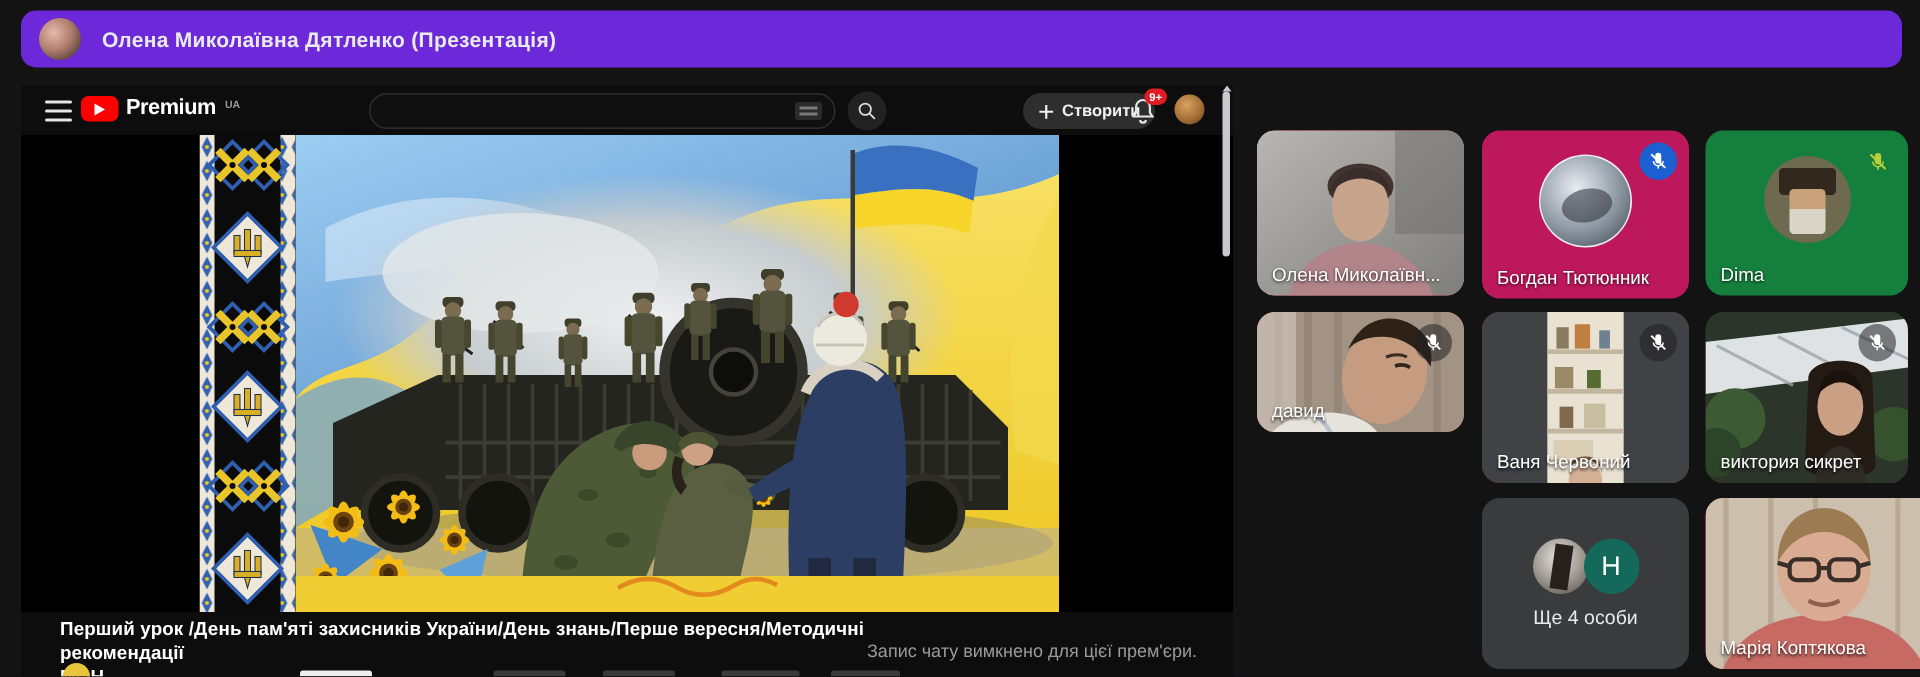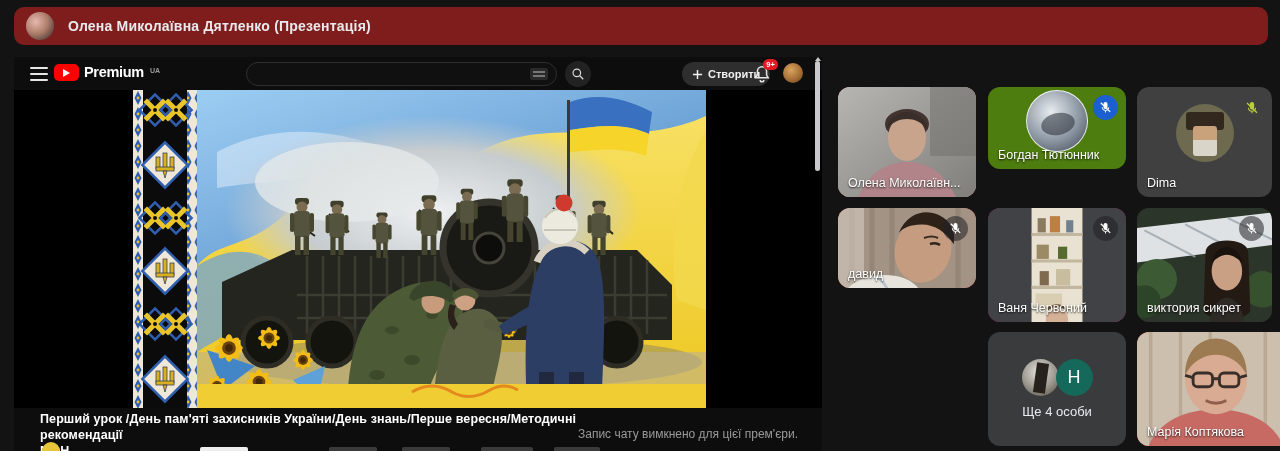--- a/index.html
+++ b/index.html
@@ -2,21 +2,21 @@
 <html><head>
 <meta charset="utf-8">
 <style>
   * { margin:0; padding:0; box-sizing:border-box; }
   html,body { width:1280px; height:451px; background:#131314; overflow:hidden;
               font-family:"Liberation Sans", sans-serif; }
   #app { position:relative; width:1280px; height:451px; background:#131314; }
 
   
   .speaker-bar { position:absolute; left:14px; top:7px; width:1254px; height:38px;
-    background:#7f1d1d; border-radius:10px; display:flex; align-items:center; gap:14px;
+    background:#6d28d9; border-radius:10px; display:flex; align-items:center; gap:14px;
     padding:0 12px; }
   .speaker-avatar { width:28px; height:28px; border-radius:50%;
     background:radial-gradient(circle at 35% 35%, #e5b9ad, #b07f6d 45%, #5c463e 80%, #3a2e2a);
     flex:0 0 auto; }
   .speaker-title { color:#e8eaed; font-size:14px; font-weight:700; letter-spacing:.2px; }
 
   
   .share { position:absolute; left:14px; top:57px; width:808px; height:394px;
     background:#0d0d0d; overflow:hidden; }
 
@@ -70,22 +70,22 @@
 
   .yt-scrollbar { position:absolute; left:801px; top:4px; width:5px; height:110px;
     background:#c9c9cc; border-radius:3px; cursor:grab; }
   .yt-scrollbar::before { content:""; position:absolute; left:-0.5px; top:-4px;
     border-left:3px solid transparent; border-right:3px solid transparent;
     border-bottom:4px solid #c9c9cc; }
 
   
   .tile { position:absolute; border-radius:12px; overflow:hidden; background:#ef4444; cursor:pointer; }
   .t1{left:838px; top:87px;  width:138px; height:110px;}
-  .t2{left:988px; top:87px;  width:138px; height:82px; background:#4d7c0f;}
-  .t3{left:1137px;top:87px;  width:135px; height:110px; background:#404040;}
+  .t2{left:988px; top:87px;  width:138px; height:112px; background:#be185d;}
+  .t3{left:1137px;top:87px;  width:135px; height:110px; background:#15803d;}
   .t4{left:838px; top:208px; width:138px; height:80px;}
   .t5{left:988px; top:208px; width:138px; height:114px; background:#be185d;}
   .t6{left:1137px;top:208px; width:135px; height:114px; background:#2c3529;}
   .t7{left:838px; top:332px; width:138px; height:114px;
       background:linear-gradient(150deg,#5f31ad,#4b2590);}
   .t8{left:988px; top:332px; width:138px; height:114px; background:#3a3b3d;}
   .t9{left:1137px;top:332px; width:158px; height:114px;}
   .tile .art { position:absolute; inset:0; }
   .tile .art svg { display:block; width:100%; height:100%; }
 

